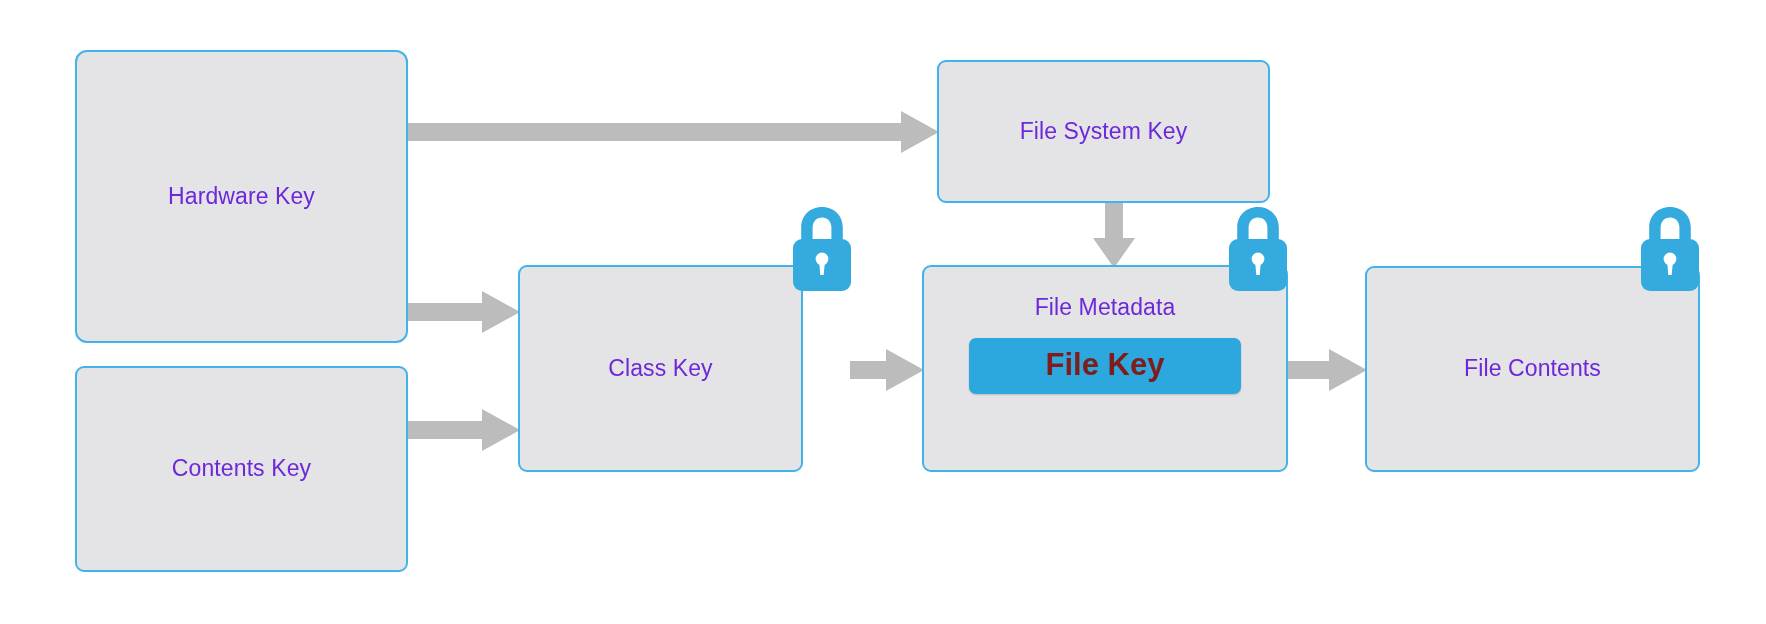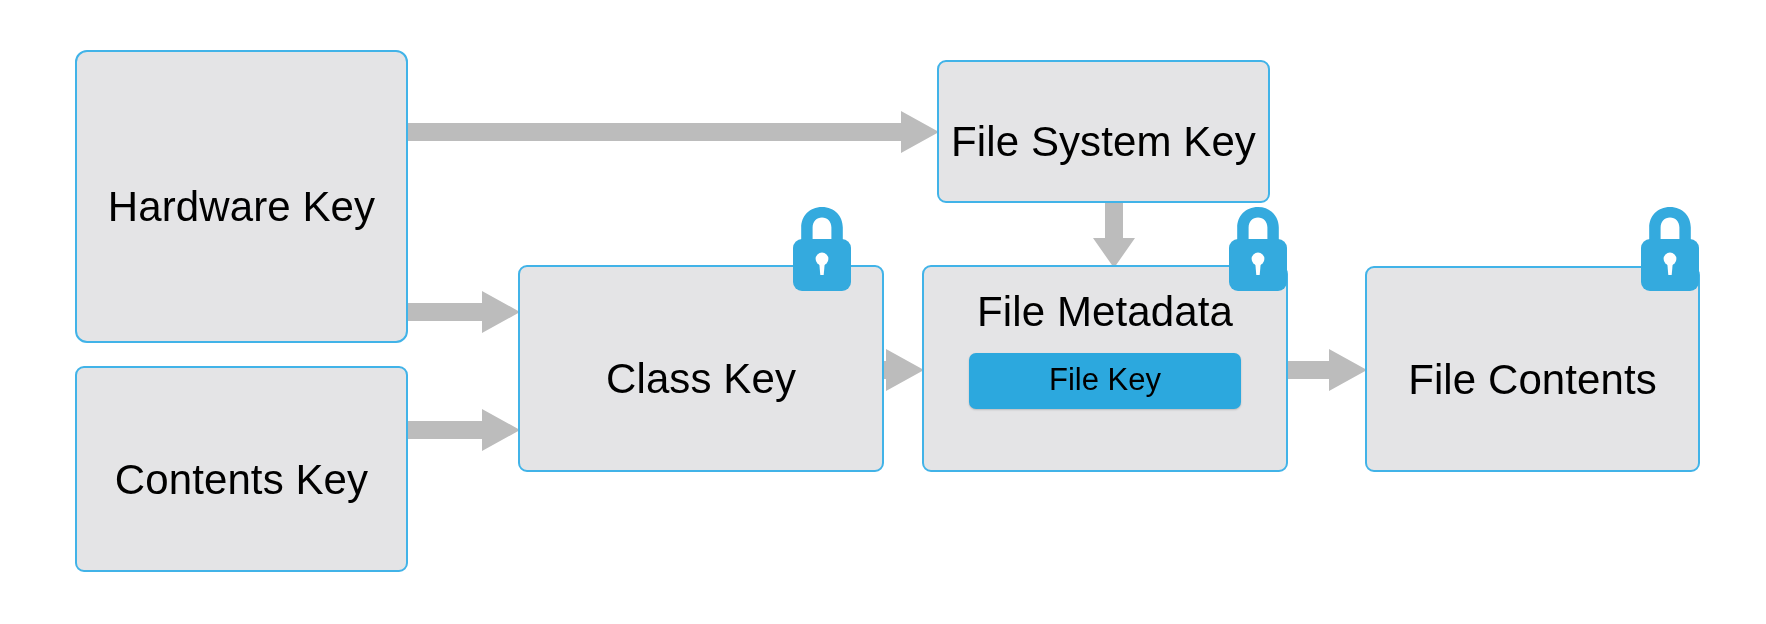--- a/index.html
+++ b/index.html
@@ -26,48 +26,47 @@
     background: #e4e4e6;
     border: 2px solid #41b3e8;
     border-radius: 9px;
     display: flex;
     flex-direction: column;
     align-items: center;
     justify-content: center;
     z-index: 3;
   }
   .node-label {
-    font-size: 42px;
+    font-size: 23px;
     font-weight: 400;
-    color: #000000;
+    color: #6d28d9;
     letter-spacing: 0.1px;
     line-height: 1.1;
     white-space: nowrap;
     text-align: center;
-    margin-top: 22px;
   }
 
   
   #node-hardware-key   { left: 75px;   top: 50px;  width: 333px; height: 293px; border-radius: 12px; }
   #node-passcode-key   { left: 75px;   top: 366px; width: 333px; height: 206px; }
-  #node-class-key      { left: 518px;  top: 265px; width: 366px; height: 207px; }
+  #node-class-key      { left: 518px;  top: 265px; width: 285px; height: 207px; }
   #node-file-system-key{ left: 937px;  top: 60px;  width: 333px; height: 143px; }
   #node-file-metadata  { left: 922px;  top: 265px; width: 366px; height: 207px;
-                         justify-content: flex-start; }
+                         justify-content: flex-start; padding-top: 28px; }
   #node-file-contents  { left: 1365px; top: 266px; width: 335px; height: 206px; }
 
   
   #node-file-metadata .node-label { margin-bottom: 18px; }
 
   .pill {
     background: #2ca8de;
-    color: #000000;
+    color: #7f1d1d;
     border-radius: 7px;
     font-size: 31px;
-    font-weight: 400;
+    font-weight: 700;
     padding: 9px 0 11px 0;
     width: 272px;
     text-align: center;
     white-space: nowrap;
     box-shadow: 0 1px 2px rgba(0,0,0,0.18);
   }
 
   
   .arrow {
     position: absolute;

